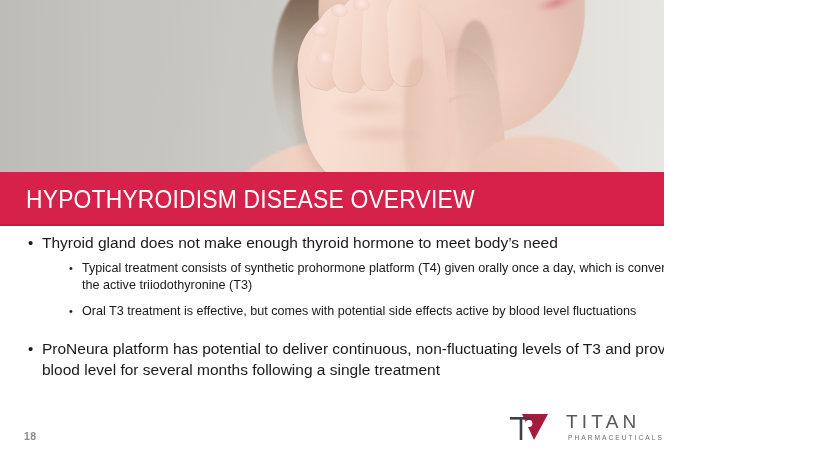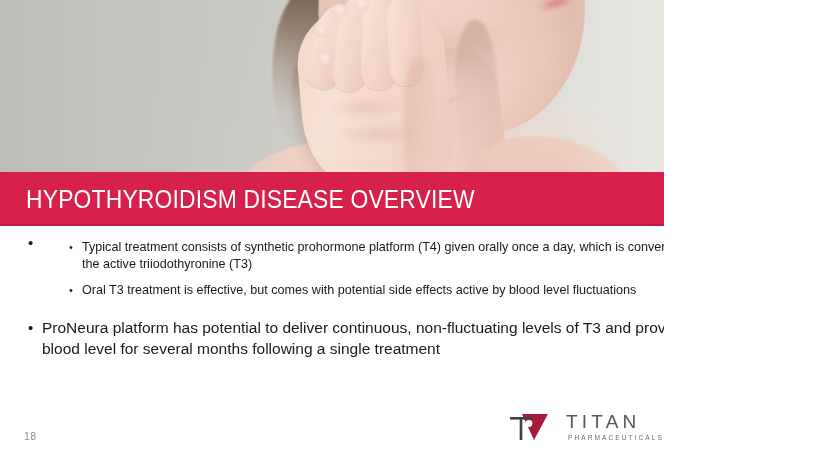--- a/index.html
+++ b/index.html
@@ -299,20 +299,21 @@
   .sub-gap { margin-top: 10px; }
 
   
   .page-number {
     position: absolute;
     left: 24px;
     top: 430px;
     font-size: 10.5px;
     color: #8d8d8d;
     letter-spacing: 0.4px;
+    font-weight: bold;
   }
   .logo {
     position: absolute;
     right: 22px;
     top: 406px;
     width: 134px;
     height: 42px;
     display: flex;
     align-items: center;
   }
@@ -377,20 +378,21 @@
   </div>
 
   <div class="title-band">
     <div class="slide-title">HYPOTHYROIDISM DISEASE OVERVIEW</div>
   </div>
 
   <div class="body">
 
     <div class="bullet lvl1">
       <span class="mark">•</span>
+      <span>Thyroid gland does not make enough thyroid hormone to meet body’s need</span>
     </div>
 
     <div class="bullet lvl2">
       <span class="mark">•</span>
       <span>Typical treatment consists of synthetic prohormone platform (T4) given orally once a day, which is converted by the body to the active triiodothyronine (T3)</span>
     </div>
 
     <div class="bullet lvl2 sub-gap">
       <span class="mark">•</span>
       <span>Oral T3 treatment is effective, but comes with potential side effects active by blood level fluctuations</span>

